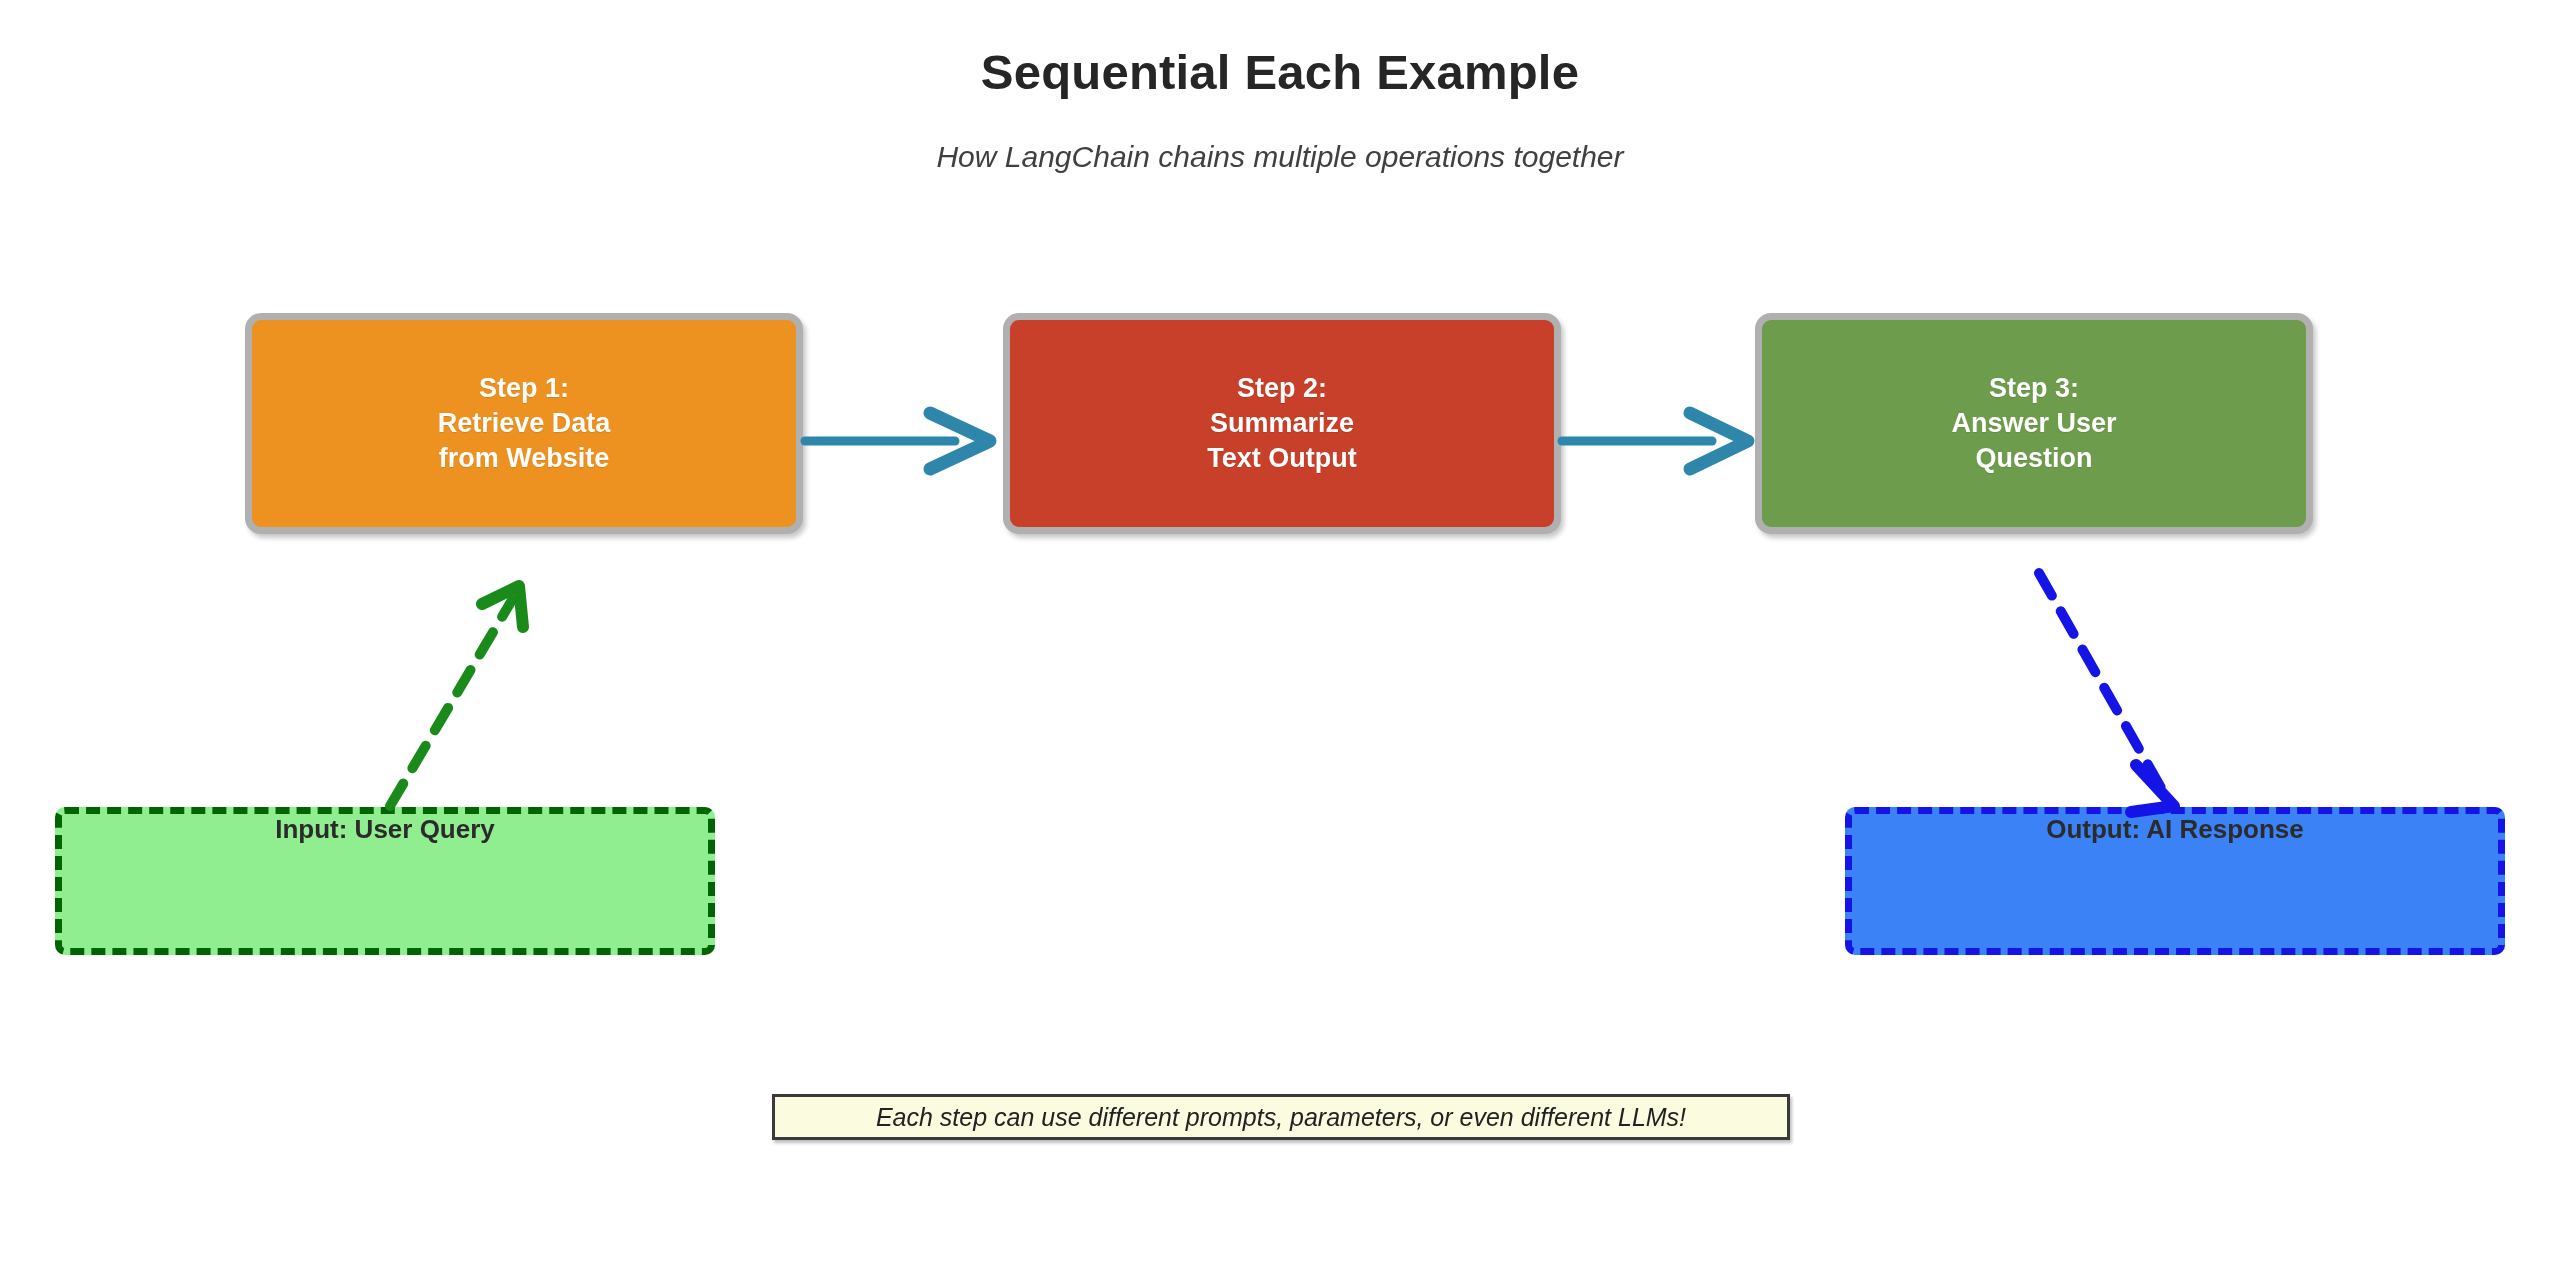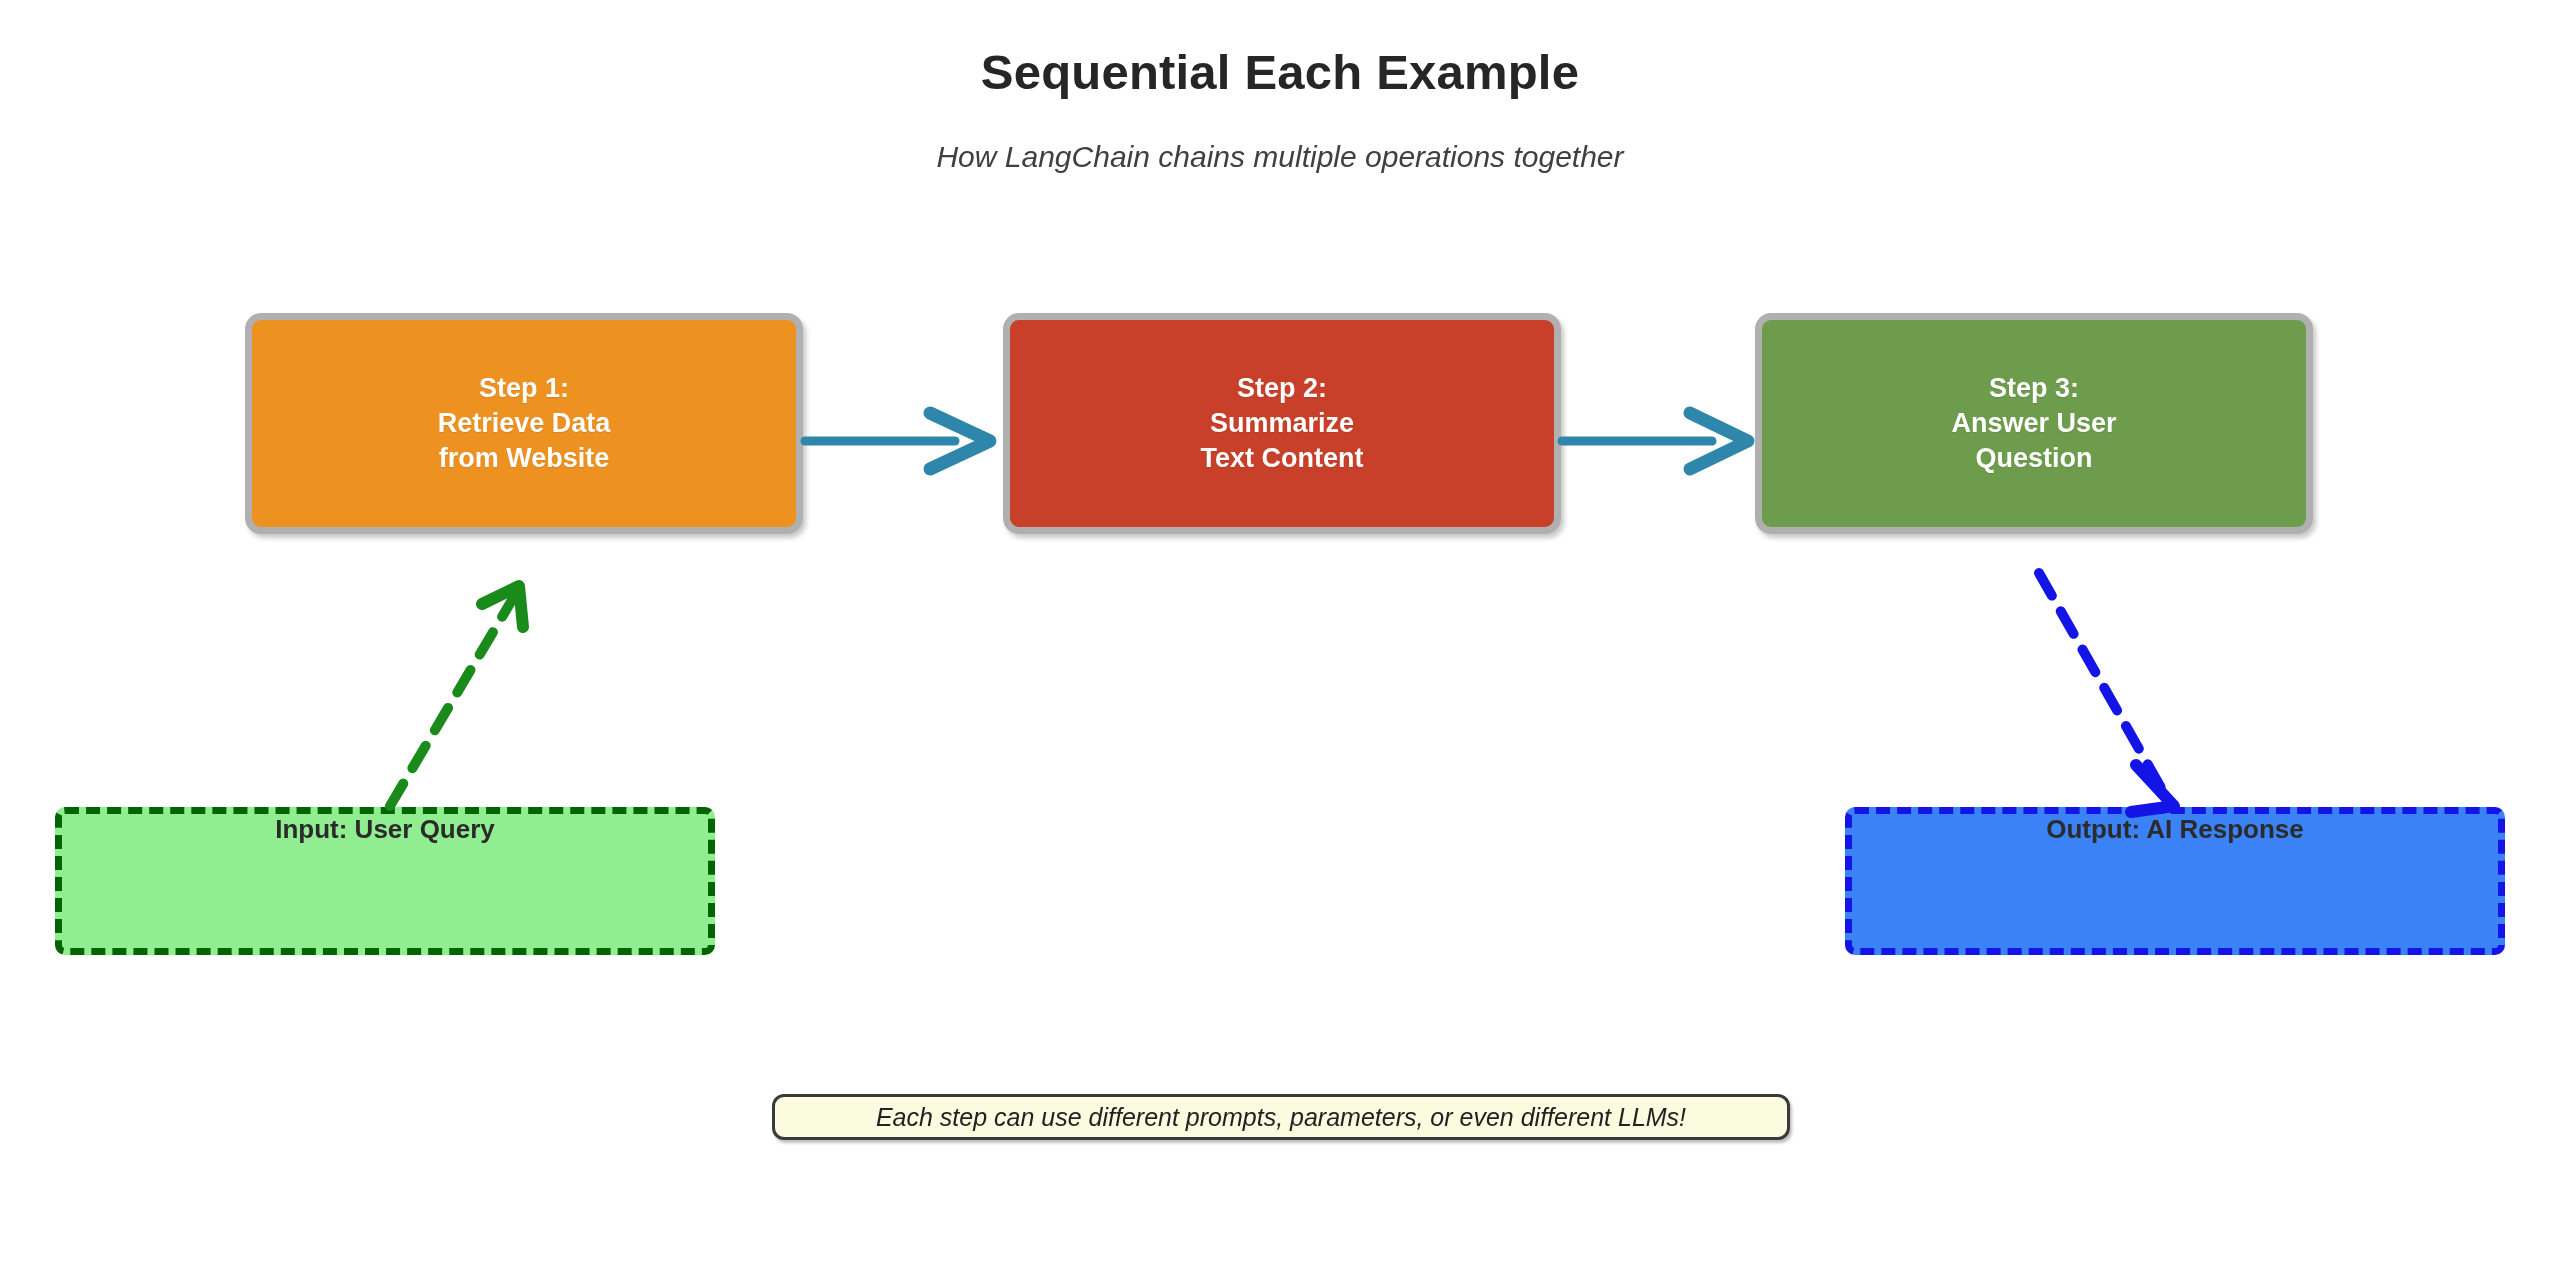--- a/index.html
+++ b/index.html
@@ -104,21 +104,21 @@
   
   #footer-note {
     position: absolute;
     left: 772px;
     top: 1094px;
     width: 1018px;
     height: 46px;
     box-sizing: border-box;
     background: #FBFBE0;
     border: 3px solid #3a3a3a;
-    border-radius: 12px;
+    border-radius: 0;
     display: flex;
     align-items: center;
     justify-content: center;
     box-shadow: 2px 3px 3px rgba(0,0,0,0.25);
   }
   #footer-note .note-text {
     font-size: 25px;
     font-style: italic;
     color: #222222;
     white-space: nowrap;
@@ -145,21 +145,21 @@
 
   <div class="step-box" id="step-1">
     <span class="step-label">Step 1:
 Retrieve Data
 from Website</span>
   </div>
 
   <div class="step-box" id="step-2">
     <span class="step-label">Step 2:
 Summarize
-Text Content</span>
+Text Output</span>
   </div>
 
   <div class="step-box" id="step-3">
     <span class="step-label">Step 3:
 Answer User
 Question</span>
   </div>
 
   <div class="io-box" id="input-box">
     <span class="io-label">Input: User Query</span>

